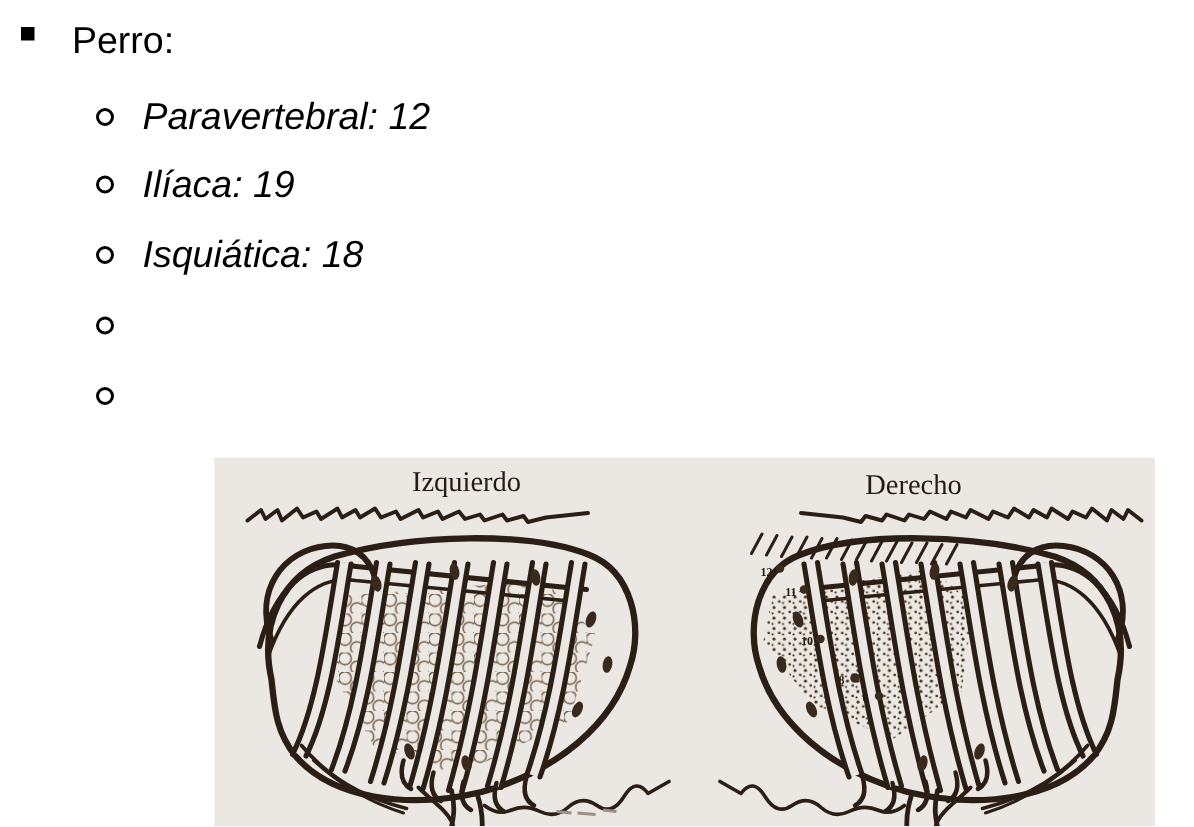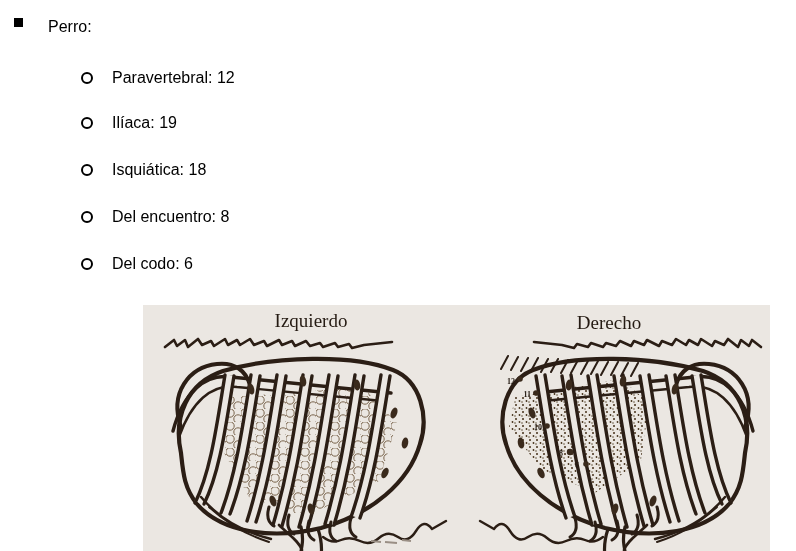--- a/index.html
+++ b/index.html
@@ -1,22 +1,22 @@
 <!DOCTYPE html>
 <html><head>
 <meta charset="utf-8">
 <style>
   html,body{margin:0;padding:0;background:#fff;}
   #page{position:relative;width:796px;height:551px;background:#ffffff;overflow:hidden;
         font-family:"Liberation Sans",sans-serif;}
   .row{position:absolute;display:flex;align-items:center;height:38px;
-       font-size:16px;color:#000;white-space:nowrap;}
+       font-size:25px;color:#000;white-space:nowrap;}
   .row-title{left:14px;top:8px;}
   .sq{width:9px;height:9px;background:#000;margin:0 25px 10px 0;flex:none;}
-  .row-sub{left:81px;}
+  .row-sub{left:64px;font-style:italic;}
   .ci{width:12px;height:12px;border:2.2px solid #000;border-radius:50%;
       margin-right:19px;box-sizing:border-box;flex:none;}
   #figure{position:absolute;left:143px;top:305px;width:627px;height:246px;
           background:#ebe7e2;overflow:hidden;}
   .caption{font-family:"Liberation Serif",serif;font-size:19px;fill:#241a12;}
   .pointnum{font-family:"Liberation Serif",serif;font-size:8px;font-weight:bold;fill:#241a12;}
   .ink{stroke:#2b1e15;fill:none;stroke-linecap:round;stroke-linejoin:round;}
   .paper{stroke:#ebe7e2;fill:none;}
   .fillInk{fill:#3a2a1c;stroke:none;}
   .faint{stroke:#9a8f85;fill:none;}
@@ -38,25 +38,23 @@
   <div class="row row-sub" style="top:104px">
     <span class="ci"></span>
     <span>Ilíaca: 19</span>
   </div>
   <div class="row row-sub" style="top:151px">
     <span class="ci"></span>
     <span>Isquiática: 18</span>
   </div>
   <div class="row row-sub" style="top:198px">
     <span class="ci"></span>
-    <span>Del encuentro: 8</span>
   </div>
   <div class="row row-sub" style="top:245px">
     <span class="ci"></span>
-    <span>Del codo: 6</span>
   </div>
 
   <div id="figure">
     <svg width="627" height="246" viewBox="0 0 627 246">
       <defs>
         <pattern id="honey" width="15" height="13" patternUnits="userSpaceOnUse">
           <circle cx="4" cy="4" r="4.2" fill="none" stroke="#77624a" stroke-width="1"></circle>
           <circle cx="12" cy="10" r="4.2" fill="none" stroke="#77624a" stroke-width="1"></circle>
         </pattern>
         <pattern id="stipple" width="7" height="7" patternUnits="userSpaceOnUse">

